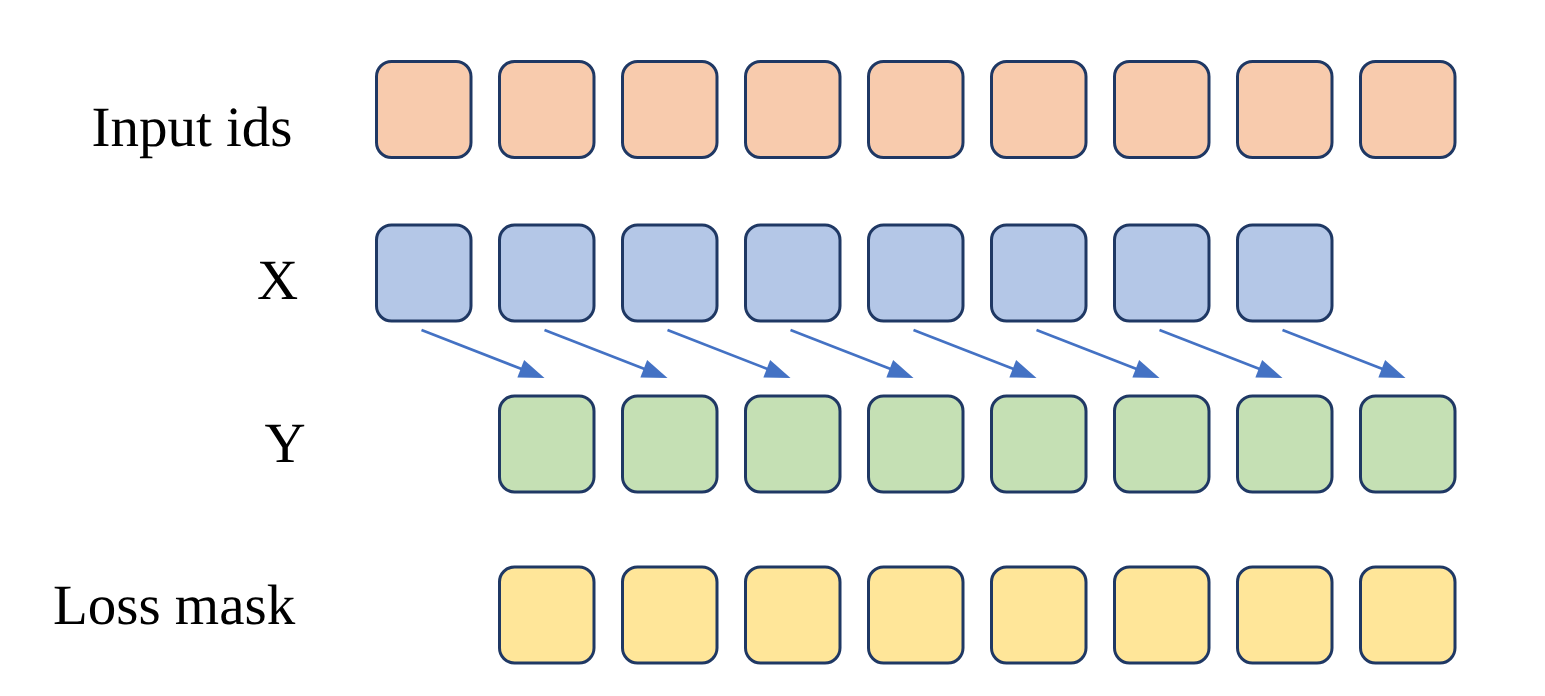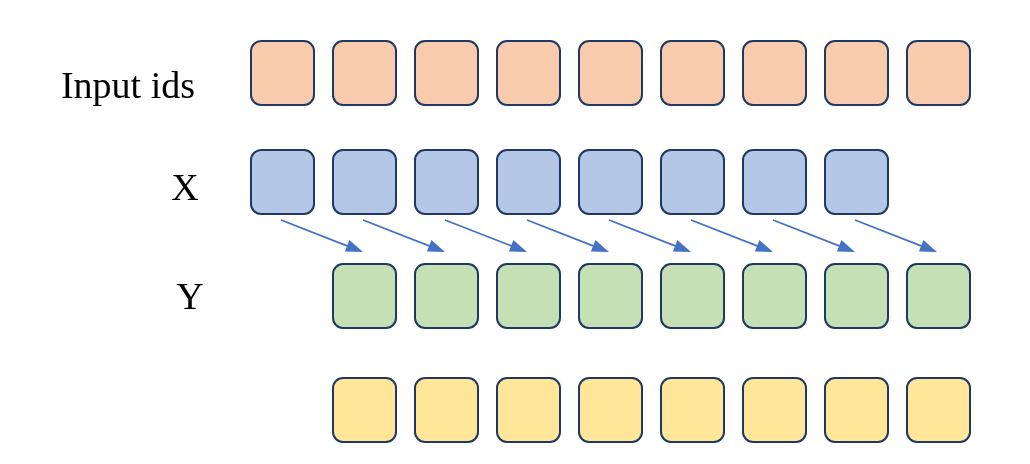--- a/index.html
+++ b/index.html
@@ -44,20 +44,21 @@
     pointer-events: none;
   }
 </style>
 </head>
 <body>
 
 <div class="canvas">
   <div class="row-label label-input-ids">Input ids</div>
   <div class="row-label label-x">X</div>
   <div class="row-label label-y">Y</div>
+  <div class="row-label label-loss-mask">Loss mask</div>
 
   <div id="cells-layer">
       <div class="cell" style="left: 250px; top: 40px; background: rgb(248, 203, 173); border-color: rgb(31, 56, 100);"></div>
       <div class="cell" style="left: 332px; top: 40px; background: rgb(248, 203, 173); border-color: rgb(31, 56, 100);"></div>
       <div class="cell" style="left: 414px; top: 40px; background: rgb(248, 203, 173); border-color: rgb(31, 56, 100);"></div>
       <div class="cell" style="left: 496px; top: 40px; background: rgb(248, 203, 173); border-color: rgb(31, 56, 100);"></div>
       <div class="cell" style="left: 578px; top: 40px; background: rgb(248, 203, 173); border-color: rgb(31, 56, 100);"></div>
       <div class="cell" style="left: 660px; top: 40px; background: rgb(248, 203, 173); border-color: rgb(31, 56, 100);"></div>
       <div class="cell" style="left: 742px; top: 40px; background: rgb(248, 203, 173); border-color: rgb(31, 56, 100);"></div>
       <div class="cell" style="left: 824px; top: 40px; background: rgb(248, 203, 173); border-color: rgb(31, 56, 100);"></div>

